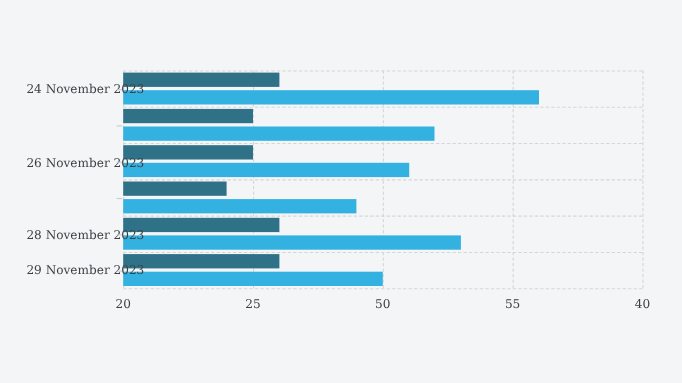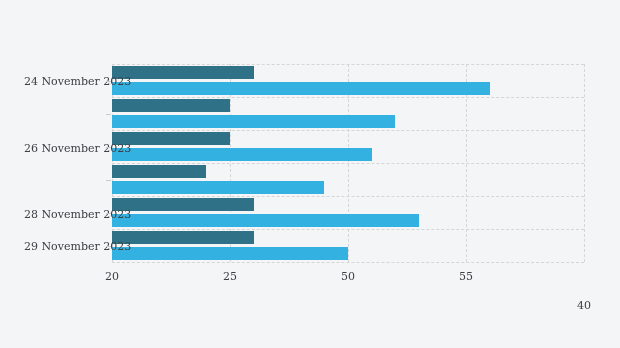--- a/index.html
+++ b/index.html
@@ -156,16 +156,16 @@
       <div class="y-tick" style="top: 148.5px;"></div>
       <div class="y-label" style="top: 181.5px;">29 November 2023</div>
       <div class="y-tick" style="top: 181.5px;"></div>
     </div>
 
   <div id="x-labels">
       <div class="x-label" style="left: 0px;">20</div>
       <div class="x-label" style="left: 118px;">25</div>
       <div class="x-label" style="left: 236px;">50</div>
       <div class="x-label" style="left: 354px;">55</div>
-      <div class="x-label" style="left: 472px; margin-top: 29px;">40</div>
+      <div class="x-label" style="left: 472px;">40</div>
     </div>
 
 </div>
 
 </body></html>

